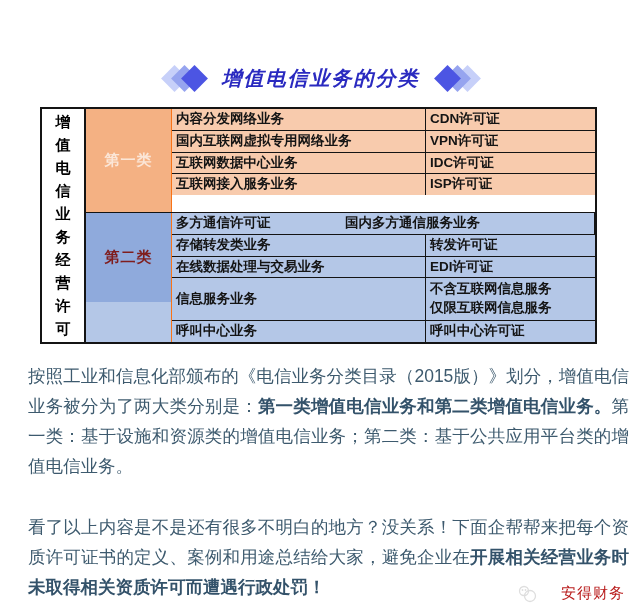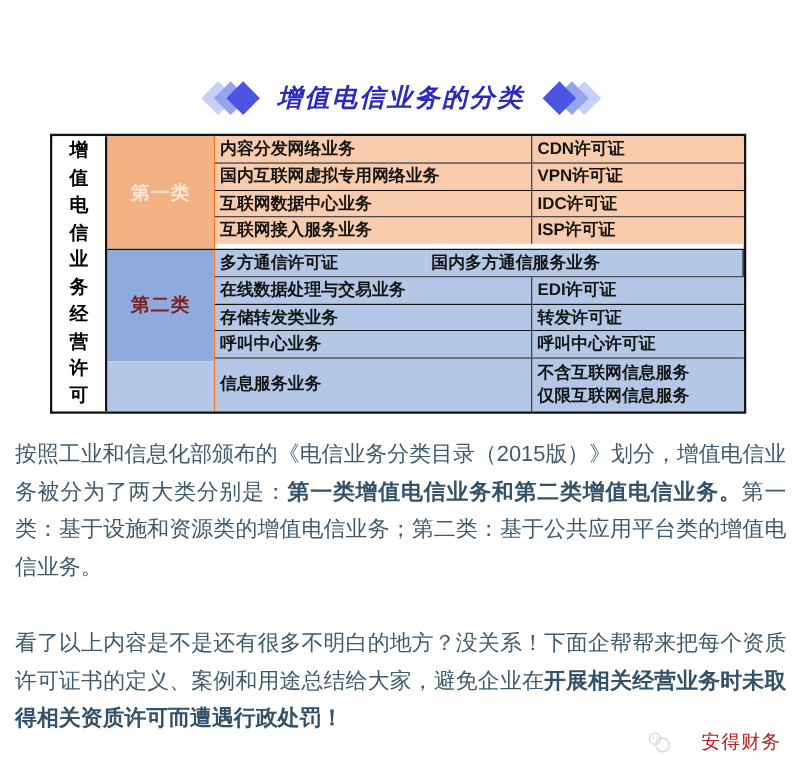--- a/index.html
+++ b/index.html
@@ -97,21 +97,21 @@
   }
   .cell.business { width: 254px; border-right: 1px solid #141414; }
   .cell.license  { flex: 1; }
   .theme-orange .cat-label-main { background: #f4b183; color: #fbe6d7; }
   .theme-orange .cell           { background: #f8cbad; }
   .theme-blue   .cat-label-main { background: #8faadc; color: #7f1d1d; }
   .theme-blue   .cell           { background: #b4c7e7; }
   .theme-blue   .cat-label-extra{ background: #b4c7e7; flex: 1; }
   
   .article {
-    margin: 17px 12px 0 12px;
+    margin: 17px 12px 0 28px;
     color: #3d5a6e;
     font-size: 17.5px;
     line-height: 30px;
     text-align: justify;
   }
   .para + .para { margin-top: 31px; }
   .para .seg-bold { font-weight: 700; color: #33526a; }
   
   .watermark {
     position: absolute;
@@ -155,21 +155,21 @@
           <div class="vchar">业</div>
           <div class="vchar">务</div>
           <div class="vchar">经</div>
           <div class="vchar">营</div>
           <div class="vchar">许</div>
           <div class="vchar">可</div>
         </div>
       <div class="cat-col" id="categories">
           <div class="cat-block theme-orange">
             <div class="cat-label-col">
-              <div class="cat-label-main" style="height: 90px;">第一类</div>
+              <div class="cat-label-main" style="height: 103px;">第一类</div>
             </div>
             <div class="rows">
               <div class="t-row">
                 <div class="cell business">内容分发网络业务</div>
                 <div class="cell license">CDN许可证</div>
               </div>
               <div class="t-row">
                 <div class="cell business">国内互联网虚拟专用网络业务</div>
                 <div class="cell license">VPN许可证</div>
               </div>
@@ -187,35 +187,35 @@
             <div class="cat-label-col">
               <div class="cat-label-main" style="height: 88.6px;">第二类</div>
               <div class="cat-label-extra"></div>
             </div>
             <div class="rows">
               <div class="t-row">
                 <div class="cell license">多方通信许可证</div>
                 <div class="cell business">国内多方通信服务业务</div>
               </div>
               <div class="t-row">
+                <div class="cell business">存储转发类业务</div>
+                <div class="cell license">转发许可证</div>
+              </div>
+              <div class="t-row">
                 <div class="cell business">在线数据处理与交易业务</div>
                 <div class="cell license">EDI许可证</div>
-              </div>
-              <div class="t-row">
-                <div class="cell business">存储转发类业务</div>
-                <div class="cell license">转发许可证</div>
-              </div>
-              <div class="t-row">
-                <div class="cell business">呼叫中心业务</div>
-                <div class="cell license">呼叫中心许可证</div>
               </div>
               <div class="t-row tall">
                 <div class="cell business">信息服务业务</div>
                 <div class="cell license">不含互联网信息服务
 仅限互联网信息服务</div>
+              </div>
+              <div class="t-row">
+                <div class="cell business">呼叫中心业务</div>
+                <div class="cell license">呼叫中心许可证</div>
               </div>
             </div>
           </div>
         </div>
     </div>
   </div>
 
   <div class="article" id="paragraphs">
       <div class="para"><span class="seg">按照工业和信息化部颁布的《电信业务分类目录（2015版）》划分，增值电信业务被分为了两大类分别是：</span><span class="seg-bold">第一类增值电信业务和第二类增值电信业务。</span><span class="seg">第一类：基于设施和资源类的增值电信业务；第二类：基于公共应用平台类的增值电信业务。</span></div>
       <div class="para"><span class="seg">看了以上内容是不是还有很多不明白的地方？没关系！下面企帮帮来把每个资质许可证书的定义、案例和用途总结给大家，避免企业在</span><span class="seg-bold">开展相关经营业务时未取得相关资质许可而遭遇行政处罚！</span></div>

